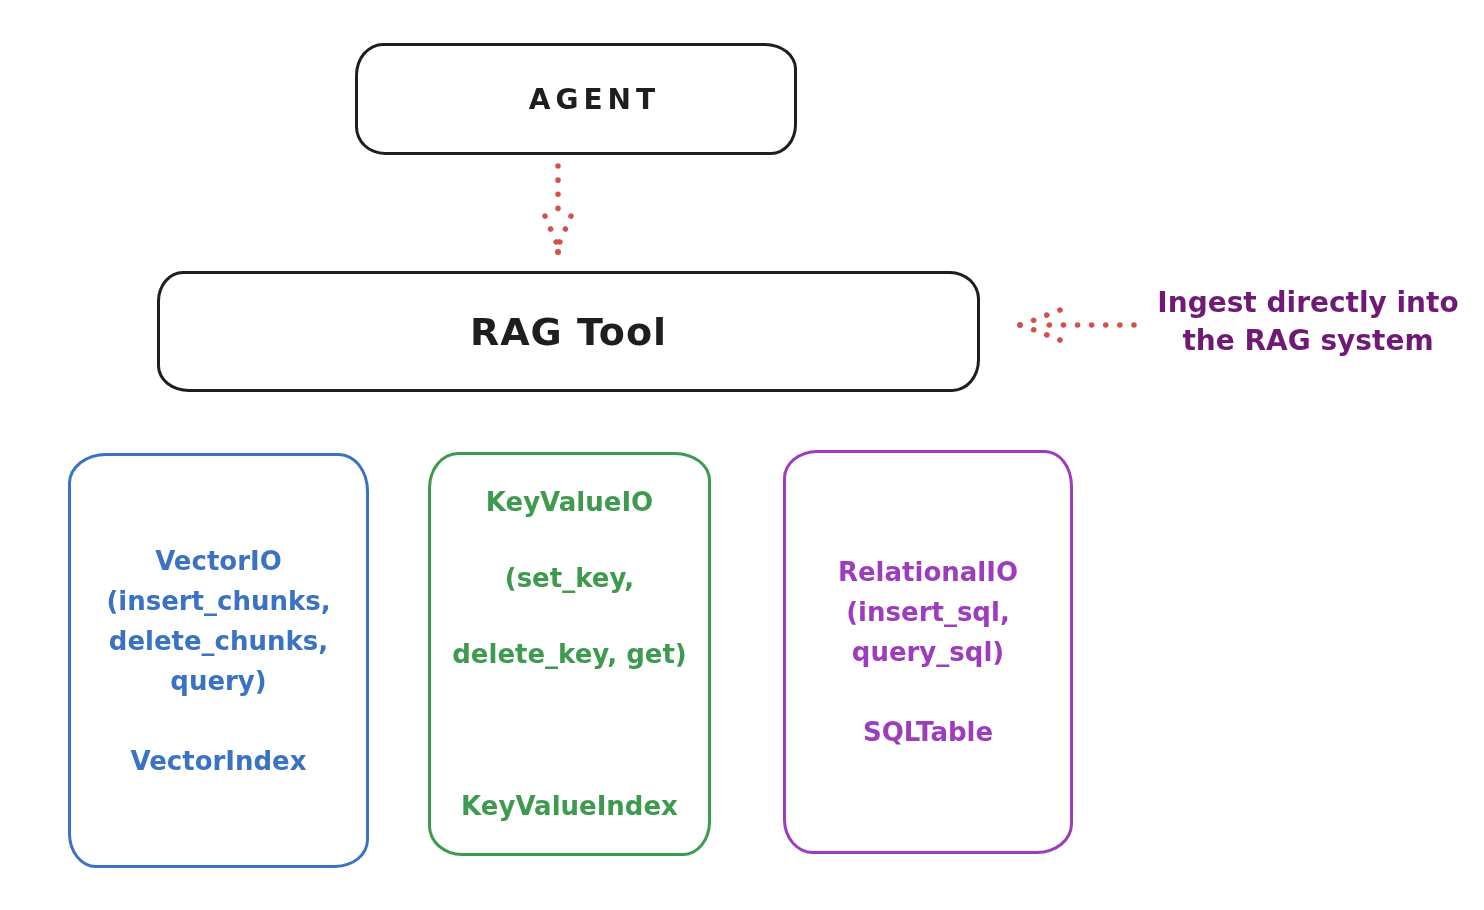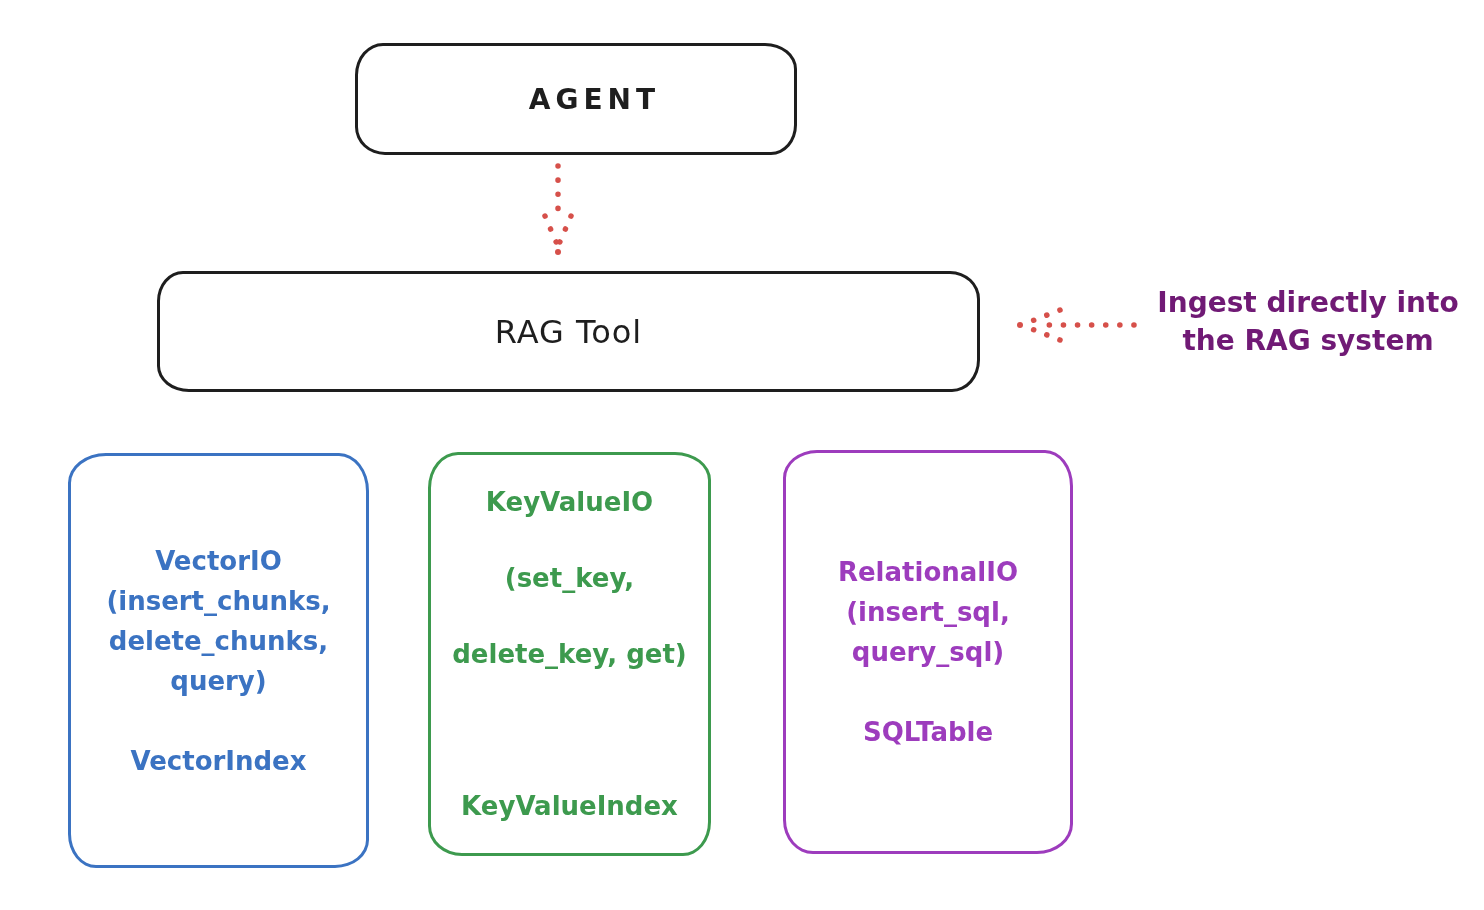--- a/index.html
+++ b/index.html
@@ -39,22 +39,22 @@
     font-size: 28px;
     font-weight: bold;
     letter-spacing: 5px;
   }
   .rag-box {
     left: 157px; top: 271px;
     width: 823px; height: 121px;
     border-radius: 26px 30px 28px 32px / 30px 28px 32px 26px;
   }
   .rag-label {
-    font-size: 32px;
-    font-weight: normal;
+    font-size: 38px;
+    font-weight: bold;
     letter-spacing: 1px;
   }
 
   
   .io-box {
     position: absolute;
     background: #ffffff;
     box-sizing: border-box;
     display: flex;
     flex-direction: column;

